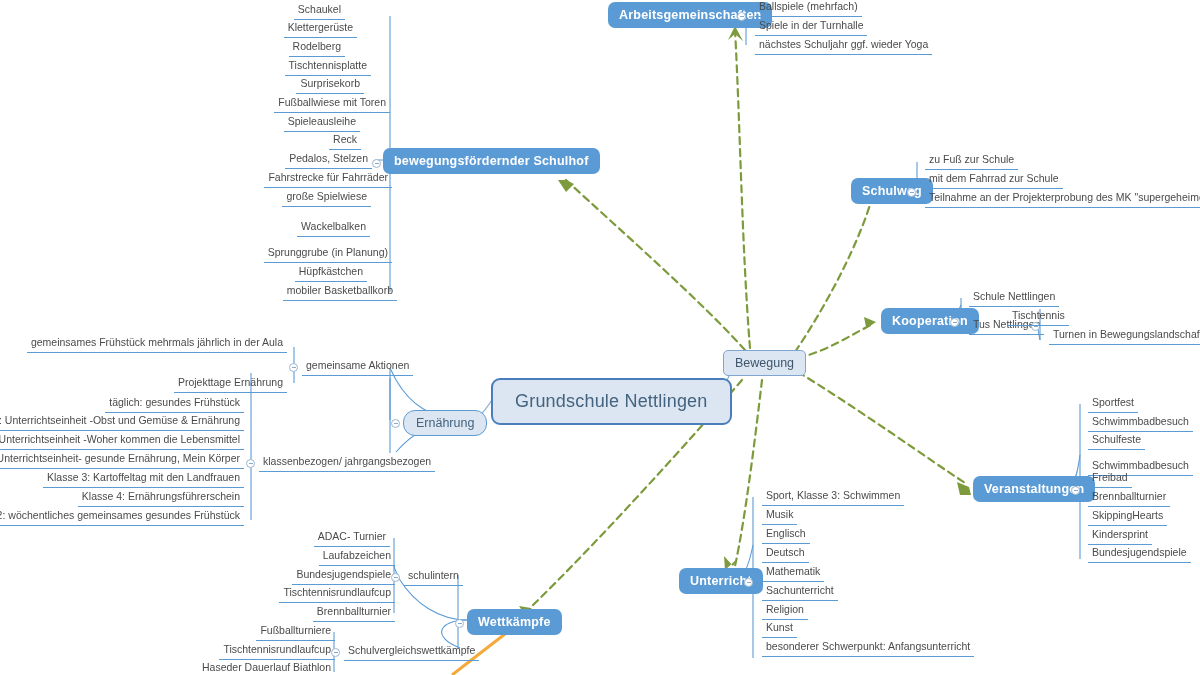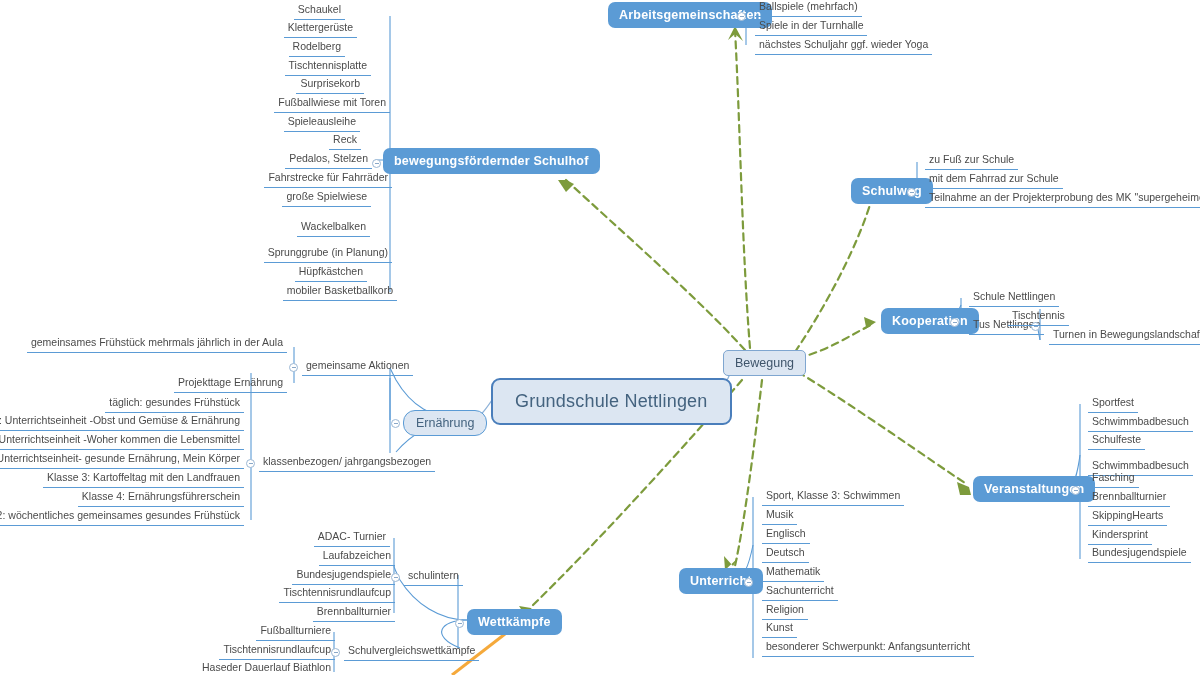--- a/index.html
+++ b/index.html
@@ -192,21 +192,21 @@
   <div class="leaf" style="left:762px;top:621px;">Kunst</div>
   <div class="leaf" style="left:762px;top:640px;">besonderer Schwerpunkt: Anfangsunterricht</div>
 
   <div class="node main" style="left:973px;top:476px;">Veranstaltungen</div>
   <div class="toggle" style="left:1071px;top:486px;"></div>
 
   <div class="leaf" style="left:1088px;top:396px;">Sportfest</div>
   <div class="leaf" style="left:1088px;top:415px;">Schwimmbadbesuch</div>
   <div class="leaf" style="left:1088px;top:433px;">Schulfeste</div>
   <div class="leaf" style="left:1088px;top:452px;margin-top:7px;">Schwimmbadbesuch</div>
-  <div class="leaf" style="left:1088px;top:471px;">Fasching</div>
+  <div class="leaf" style="left:1088px;top:471px;">Freibad</div>
   <div class="leaf" style="left:1088px;top:490px;">Brennballturnier</div>
   <div class="leaf" style="left:1088px;top:509px;">SkippingHearts</div>
   <div class="leaf" style="left:1088px;top:528px;">Kindersprint</div>
   <div class="leaf" style="left:1088px;top:546px;">Bundesjugendspiele</div>
 
   <div class="node main" style="left:881px;top:308px;">Kooperation</div>
   <div class="toggle" style="left:950px;top:318px;"></div>
 
   <div class="leaf" style="left:969px;top:290px;">Schule Nettlingen</div>
   <div class="leaf" style="left:969px;top:318px;">Tus Nettlingen</div>

